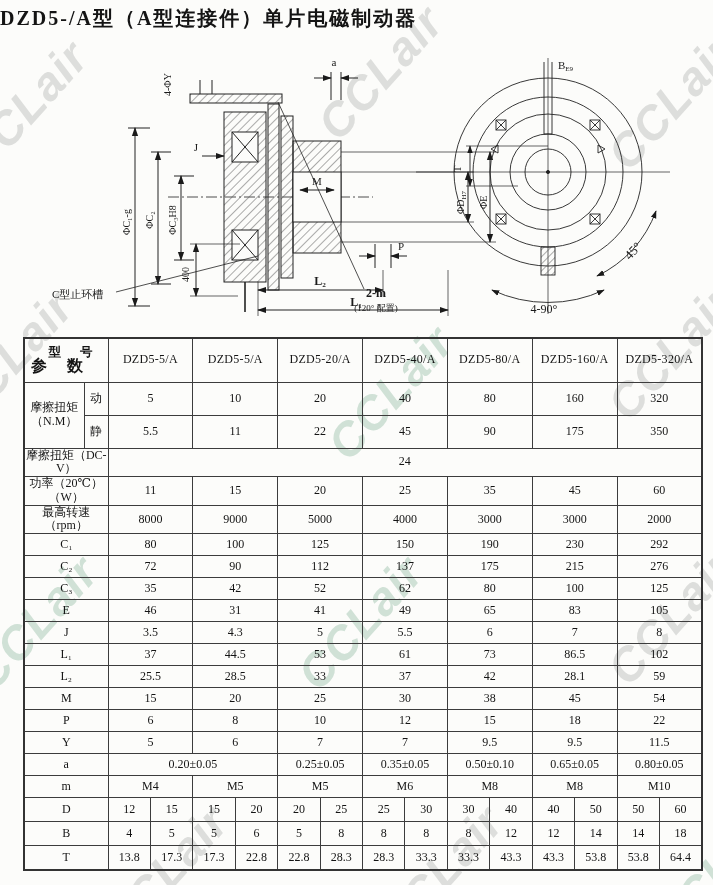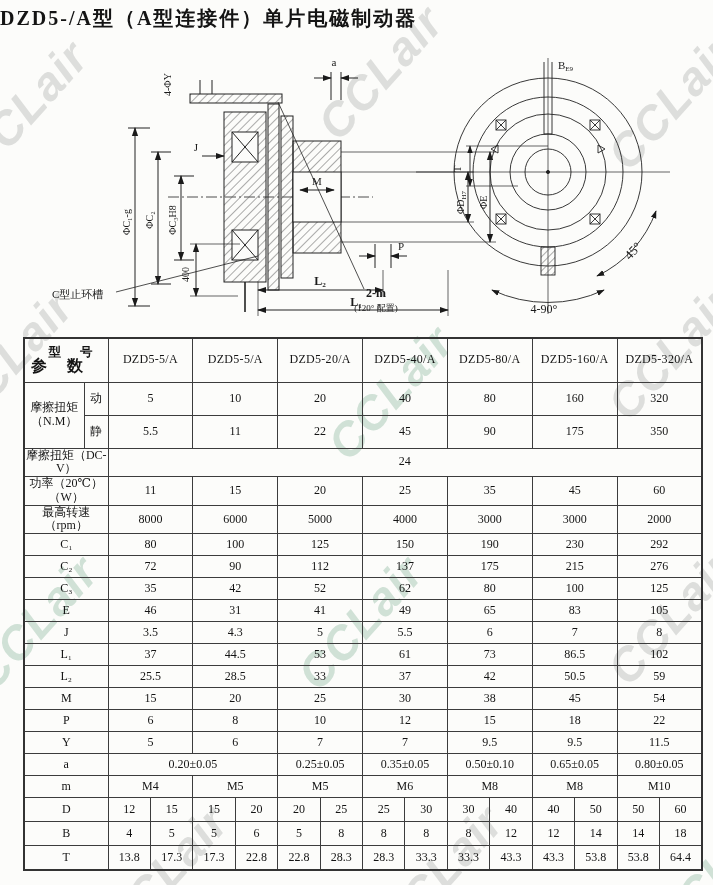--- a/index.html
+++ b/index.html
@@ -270,21 +270,21 @@
           <td colspan="2">15</td>
           <td colspan="2">20</td>
           <td colspan="2">25</td>
           <td colspan="2">35</td>
           <td colspan="2">45</td>
           <td colspan="2">60</td>
         </tr>
         <tr style="height: 18px; border-radius: 12px;">
           <td colspan="2" class="row-label">最高转速（rpm）</td>
           <td colspan="2">8000</td>
-          <td colspan="2">6000</td>
+          <td colspan="2">9000</td>
           <td colspan="2">5000</td>
           <td colspan="2">4000</td>
           <td colspan="2">3000</td>
           <td colspan="2">3000</td>
           <td colspan="2">2000</td>
         </tr>
         <tr style="height: 22px;">
           <td colspan="2" class="row-label">C₁</td>
           <td colspan="2">80</td>
           <td colspan="2">100</td>
@@ -344,21 +344,21 @@
           <td colspan="2">86.5</td>
           <td colspan="2">102</td>
         </tr>
         <tr style="height: 22px;">
           <td colspan="2" class="row-label">L₂</td>
           <td colspan="2">25.5</td>
           <td colspan="2">28.5</td>
           <td colspan="2">33</td>
           <td colspan="2">37</td>
           <td colspan="2">42</td>
-          <td colspan="2">50.5</td>
+          <td colspan="2">28.1</td>
           <td colspan="2">59</td>
         </tr>
         <tr style="height: 22px;">
           <td colspan="2" class="row-label">M</td>
           <td colspan="2">15</td>
           <td colspan="2">20</td>
           <td colspan="2">25</td>
           <td colspan="2">30</td>
           <td colspan="2">38</td>
           <td colspan="2">45</td>

